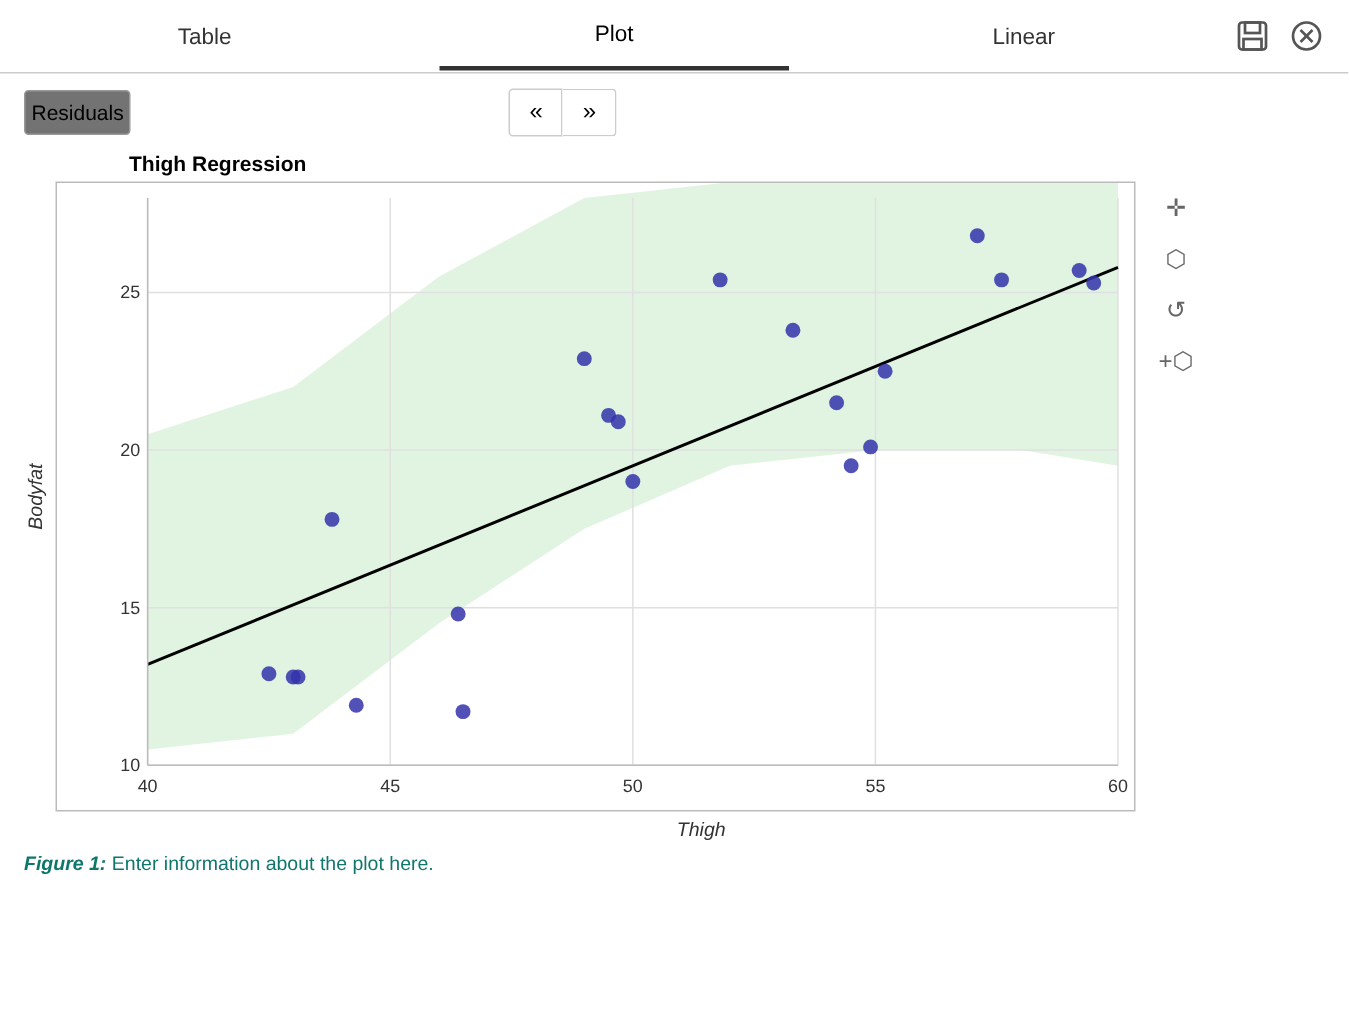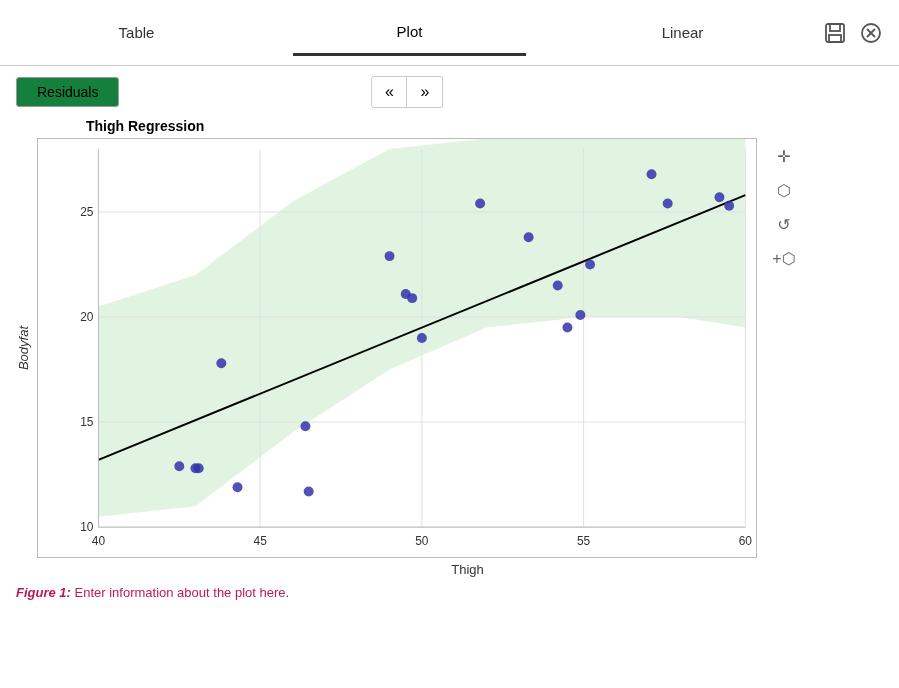--- a/index.html
+++ b/index.html
@@ -3,21 +3,21 @@
   <meta charset="utf-8">
   <style>
     * { box-sizing: border-box; margin: 0; padding: 0; }
     body { font-family: Arial, sans-serif; background: #fff; width: 899px; height: 688px; overflow: hidden; }
 
     
     .tab-bar {
       display: flex;
       align-items: center;
       border-bottom: 1px solid #ccc;
-      height: 66px;
+      height: 49px;
       position: relative;
     }
     .tab {
       flex: 1;
       text-align: center;
       line-height: 49px;
       font-size: 15px;
       color: #333;
       cursor: pointer;
     }
@@ -55,22 +55,22 @@
 
     
     .toolbar {
       display: flex;
       align-items: center;
       padding: 10px 16px;
       gap: 12px;
     }
     .residuals-btn {
       border: 1px solid #999;
-      background: #15803d;
-      padding: 6px 20px;
+      background: #737373;
+      padding: 6px 4px;
       font-size: 14px;
       cursor: pointer;
       border-radius: 3px;
     }
     .nav-btns {
       display: flex;
       gap: 0;
       margin-left: 240px;
     }
     .nav-btn {
@@ -143,29 +143,30 @@
       border: none;
       background: none;
     }
 
     
     .x-label-row {
       display: flex;
       justify-content: center;
       margin-left: 70px;
       margin-top: 4px;
+      font-style: italic;
       font-size: 13px;
       color: #333;
     }
 
     
     .figure-caption {
       font-size: 13px;
       margin: 8px 16px;
-      color: #be185d;
+      color: #0f766e;
     }
     .figure-caption span.fig-label {
       font-style: italic;
       font-weight: bold;
     }
   </style>
 </head>
 <body>
 
 <div class="tab-bar">

